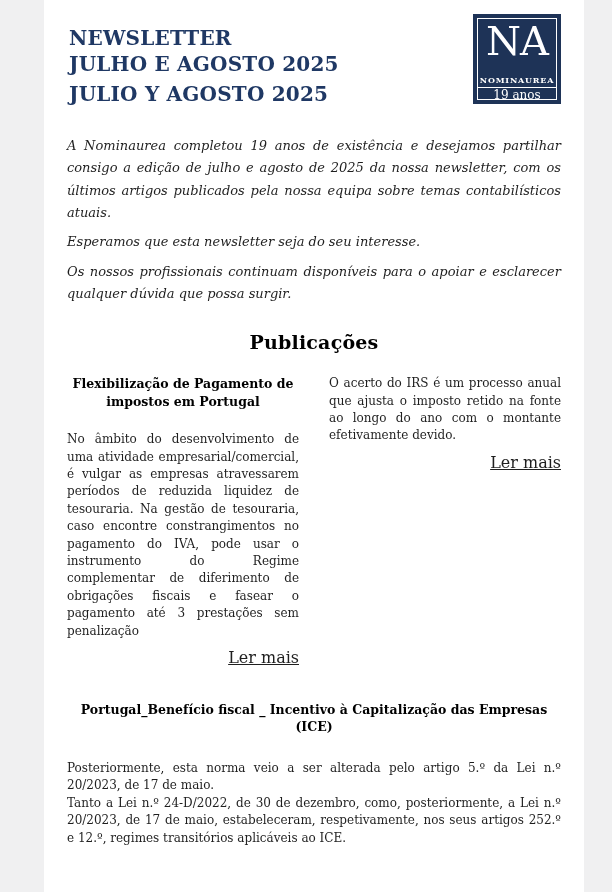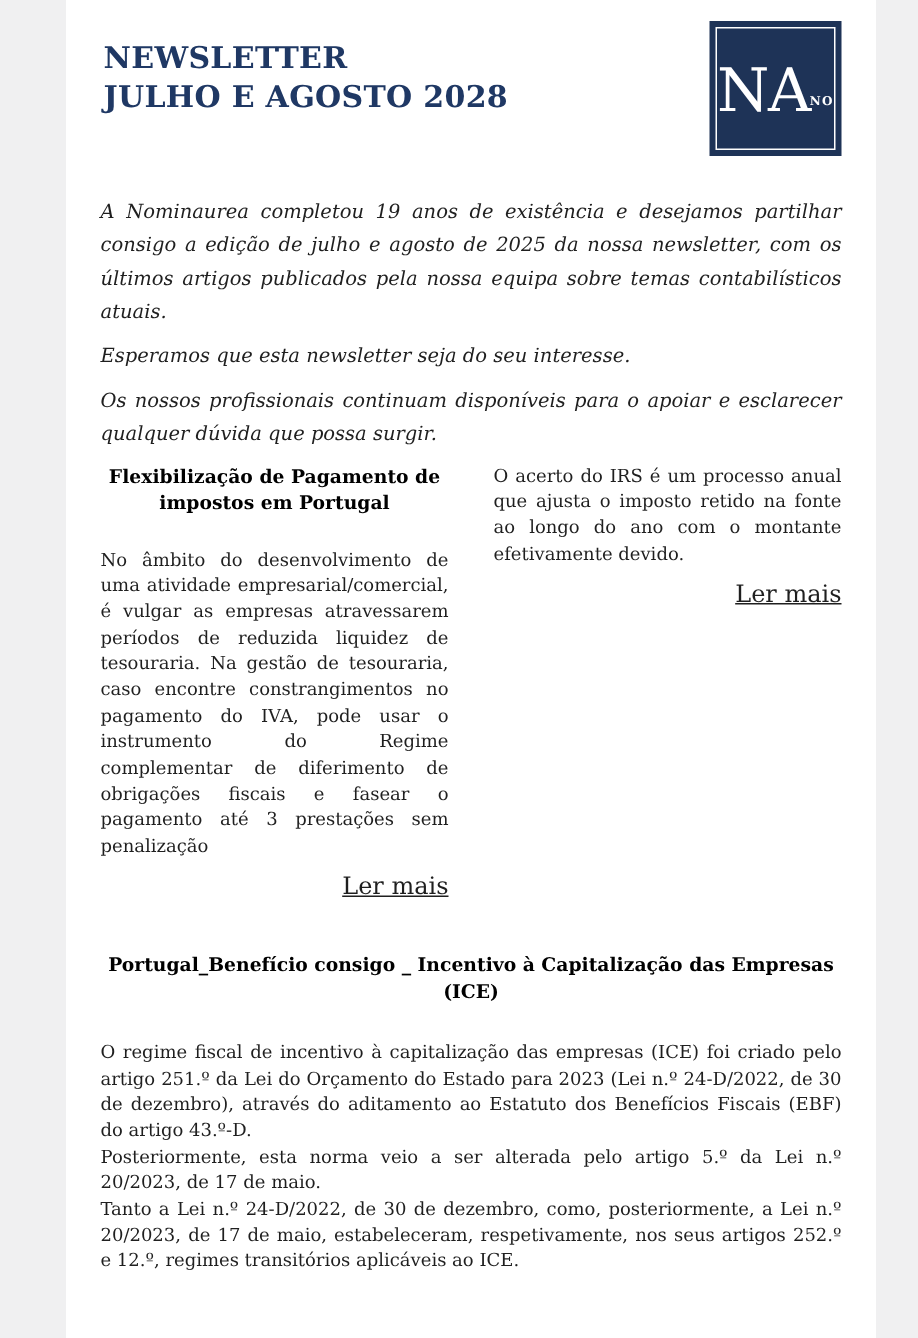--- a/index.html
+++ b/index.html
@@ -22,27 +22,27 @@
     padding-top:12px;padding-left:2px;
     letter-spacing:0.2px;
   }
   .header-titles .line3{margin-top:5px;}
   .logo{
     width:88px;height:90px;background:#1e3357;
     box-sizing:border-box;padding:4px;flex:none;
   }
   .logo-inner{
     border:1.5px solid #ffffff;height:100%;box-sizing:border-box;
-    display:flex;flex-direction:row;align-items:center;justify-content:flex-start;
+    display:flex;flex-direction:column;align-items:center;justify-content:flex-start;
     color:#ffffff;overflow:hidden;
   }
   .logo-na{font-size:40px;line-height:0.95;margin-top:3px;letter-spacing:-1px;}
   .logo-name{font-size:8px;letter-spacing:0.8px;margin-top:15px;white-space:nowrap;font-weight:bold;}
   .logo-rule{width:100%;border-top:1px solid #ffffff;margin-top:2px;}
-  .logo-years{font-size:12px;margin-top:0px;font-family:Liberation Mono, monospace;}
+  .logo-years{font-size:12px;margin-top:0px;}
   
   .intro{margin-top:27px;font-size:13px;line-height:1.72;text-align:justify;}
   .intro p{margin:0 0 7px 0;font-style:italic;}
   
   .section-title{
     text-align:center;font-size:19px;font-weight:bold;color:#000;
     margin:26px 0 22px 0;letter-spacing:0.2px;
   }
   
   .grid{display:grid;grid-template-columns:1fr 1fr;column-gap:30px;}
@@ -60,52 +60,53 @@
   .full-article .a-title{margin-bottom:24px;}
 </style>
 </head>
 <body>
 
 <div class="page">
 
   <div class="header">
     <div class="header-titles">
       <div>NEWSLETTER</div>
-      <div>JULHO E AGOSTO 2028</div>
+      <div>JULHO E AGOSTO 2025</div>
+      <div class="line3">JULIO Y AGOSTO 2025</div>
     </div>
     <div class="logo">
       <div class="logo-inner">
         <div class="logo-na">NA</div>
         <div class="logo-name">NOMINAUREA</div>
         <div class="logo-rule"></div>
         <div class="logo-years">19 anos</div>
       </div>
     </div>
   </div>
 
   <div class="intro">
     <p>A Nominaurea completou 19 anos de existência e desejamos partilhar consigo a edição de julho e agosto de 2025 da nossa newsletter, com os últimos artigos publicados pela nossa equipa sobre temas contabilísticos atuais.</p>
     <p>Esperamos que esta newsletter seja do seu interesse.</p>
     <p>Os nossos profissionais continuam disponíveis para o apoiar e esclarecer qualquer dúvida que possa surgir.</p>
   </div>
 
+  <h1 class="section-title">Publicações</h1>
 
   <div class="grid row1">
     <article>
       <h2 class="a-title">Flexibilização de Pagamento de impostos em Portugal</h2>
       <p class="a-body">No âmbito do desenvolvimento de uma atividade empresarial/comercial, é vulgar as empresas atravessarem períodos de reduzida liquidez de tesouraria. Na gestão de tesouraria, caso encontre constrangimentos no pagamento do IVA, pode usar o instrumento do Regime complementar de diferimento de obrigações fiscais e fasear o pagamento até 3 prestações sem penalização</p>
       <a class="read-more">Ler mais</a>
     </article>
     <article>
       <p class="a-body">O acerto do IRS é um processo anual que ajusta o imposto retido na fonte ao longo do ano com o montante efetivamente devido.</p>
       <a class="read-more">Ler mais</a>
     </article>
   </div>
 
   <article class="full-article">
-    <h2 class="a-title">Portugal_Benefício consigo _ Incentivo à Capitalização das Empresas (ICE)</h2>
-    <p class="a-body">O regime fiscal de incentivo à capitalização das empresas (ICE) foi criado pelo artigo 251.º da Lei do Orçamento do Estado para 2023 (Lei n.º 24-D/2022, de 30 de dezembro), através do aditamento ao Estatuto dos Benefícios Fiscais (EBF) do artigo 43.º-D.</p>
+    <h2 class="a-title">Portugal_Benefício fiscal _ Incentivo à Capitalização das Empresas (ICE)</h2>
     <p class="a-body">Posteriormente, esta norma veio a ser alterada pelo artigo 5.º da Lei n.º 20/2023, de 17 de maio.</p>
     <p class="a-body">Tanto a Lei n.º 24-D/2022, de 30 de dezembro, como, posteriormente, a Lei n.º 20/2023, de 17 de maio, estabeleceram, respetivamente, nos seus artigos 252.º e 12.º, regimes transitórios aplicáveis ao ICE.</p>
 
   </article>
 
 </div>
 
 </body></html>

